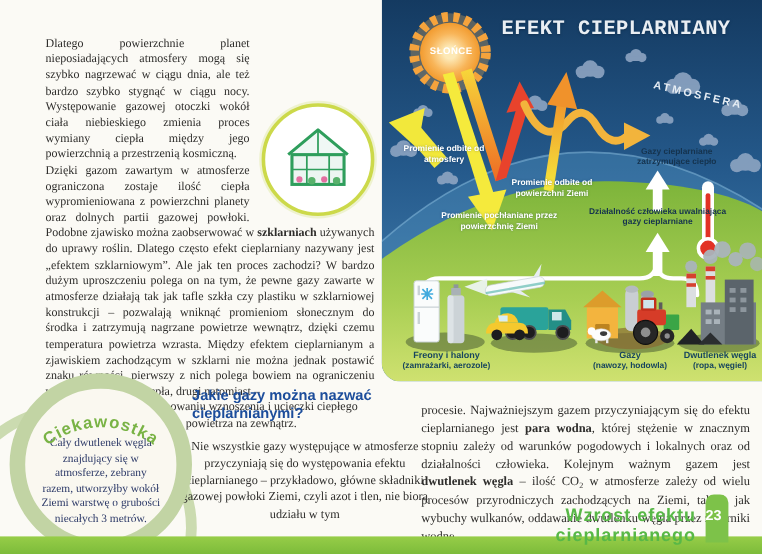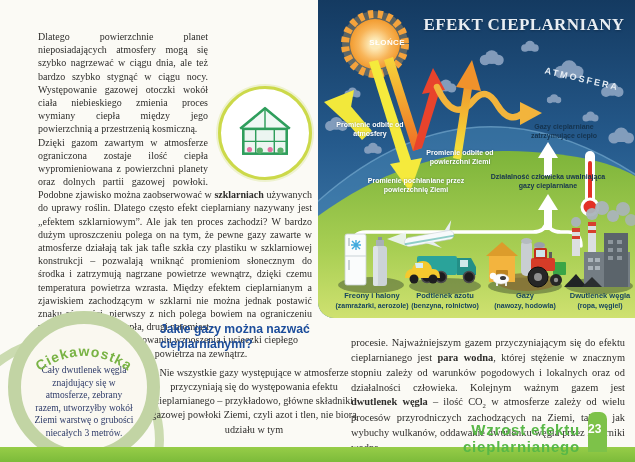--- a/index.html
+++ b/index.html
@@ -38,24 +38,24 @@
   .page-tab{position:absolute;left:588px;top:412px;width:19px;height:40px;z-index:3;
             background:var(--tab-green,#7dc249);border-radius:7px 7px 0 0;text-align:left;
             font-family:"Liberation Sans",sans-serif;font-weight:bold;font-size:12px;color:#fff;
             line-height:34px;}
   .bottom-bar{position:absolute;left:0;top:447px;width:635px;height:15px;z-index:2;
               background:linear-gradient(180deg,#97cd48,var(--accent-green,#7cbb3a));}
   
   .infographic{position:absolute;left:318px;top:0;width:317px;height:318px;z-index:2;
                border-bottom-left-radius:16px;overflow:hidden;}
   .infographic svg.art{position:absolute;left:0;top:0;}
-  .ig-title{position:absolute;left:100px;top:15px;width:212px;text-align:center;
-            font-family:Liberation Serif, serif;font-weight:bold;font-size:17px;
+  .ig-title{position:absolute;left:100px;top:15px;width:212px;text-align:left;
+            font-family:Liberation Mono, monospace;font-weight:bold;font-size:17px;
             letter-spacing:.4px;color:#e9eef3;text-shadow:0 1px 2px rgba(10,35,60,.55);}
-  .sun-label{position:absolute;left:29px;top:38px;width:58px;text-align:right;
+  .sun-label{position:absolute;left:29px;top:38px;width:58px;text-align:center;
              font-family:"Liberation Sans",sans-serif;font-weight:bold;font-size:8px;
              color:#fff;letter-spacing:.4px;}
   .atm-label{position:absolute;left:208px;top:74px;width:112px;text-align:center;
              transform:rotate(13deg);font-family:"Liberation Sans",sans-serif;font-weight:bold;
              font-size:9px;letter-spacing:2.2px;color:#e6edf4;}
   .lbl{position:absolute;font-family:"Liberation Sans",sans-serif;font-weight:bold;
        font-size:7px;line-height:1.3;text-align:center;}
   .lbl.white{color:#fff;text-shadow:0 0 2px rgba(0,40,80,.4);}
   .lbl.navy{color:var(--label-navy,#15334e);}
   .l-refl-atm{left:8px;top:120px;width:88px;}
@@ -320,24 +320,20 @@
     <div class="lbl white l-refl-atm">Promienie odbite od atmosfery</div>
     <div class="lbl white l-refl-surface">Promienie odbite od powierzchni Ziemi</div>
     <div class="lbl white l-absorbed">Promienie pochłaniane przez powierzchnię Ziemi</div>
     <div class="lbl navy l-trapped">Gazy cieplarniane zatrzymujące ciepło</div>
     <div class="lbl navy l-human">Działalność człowieka uwalniająca gazy cieplarniane</div>
 
     <div class="src src1">
       <div class="src-name">Freony i halony</div>
       <div class="src-detail">(zamrażarki, aerozole)</div>
     </div>
-    <div class="src src2">
-      <div class="src-name">Podtlenek azotu</div>
-      <div class="src-detail">(benzyna, rolnictwo)</div>
-    </div>
     <div class="src src3">
       <div class="src-name">Gazy</div>
       <div class="src-detail">(nawozy, hodowla)</div>
     </div>
     <div class="src src4">
       <div class="src-name">Dwutlenek węgla</div>
       <div class="src-detail">(ropa, węgiel)</div>
     </div>
   </div>
 

